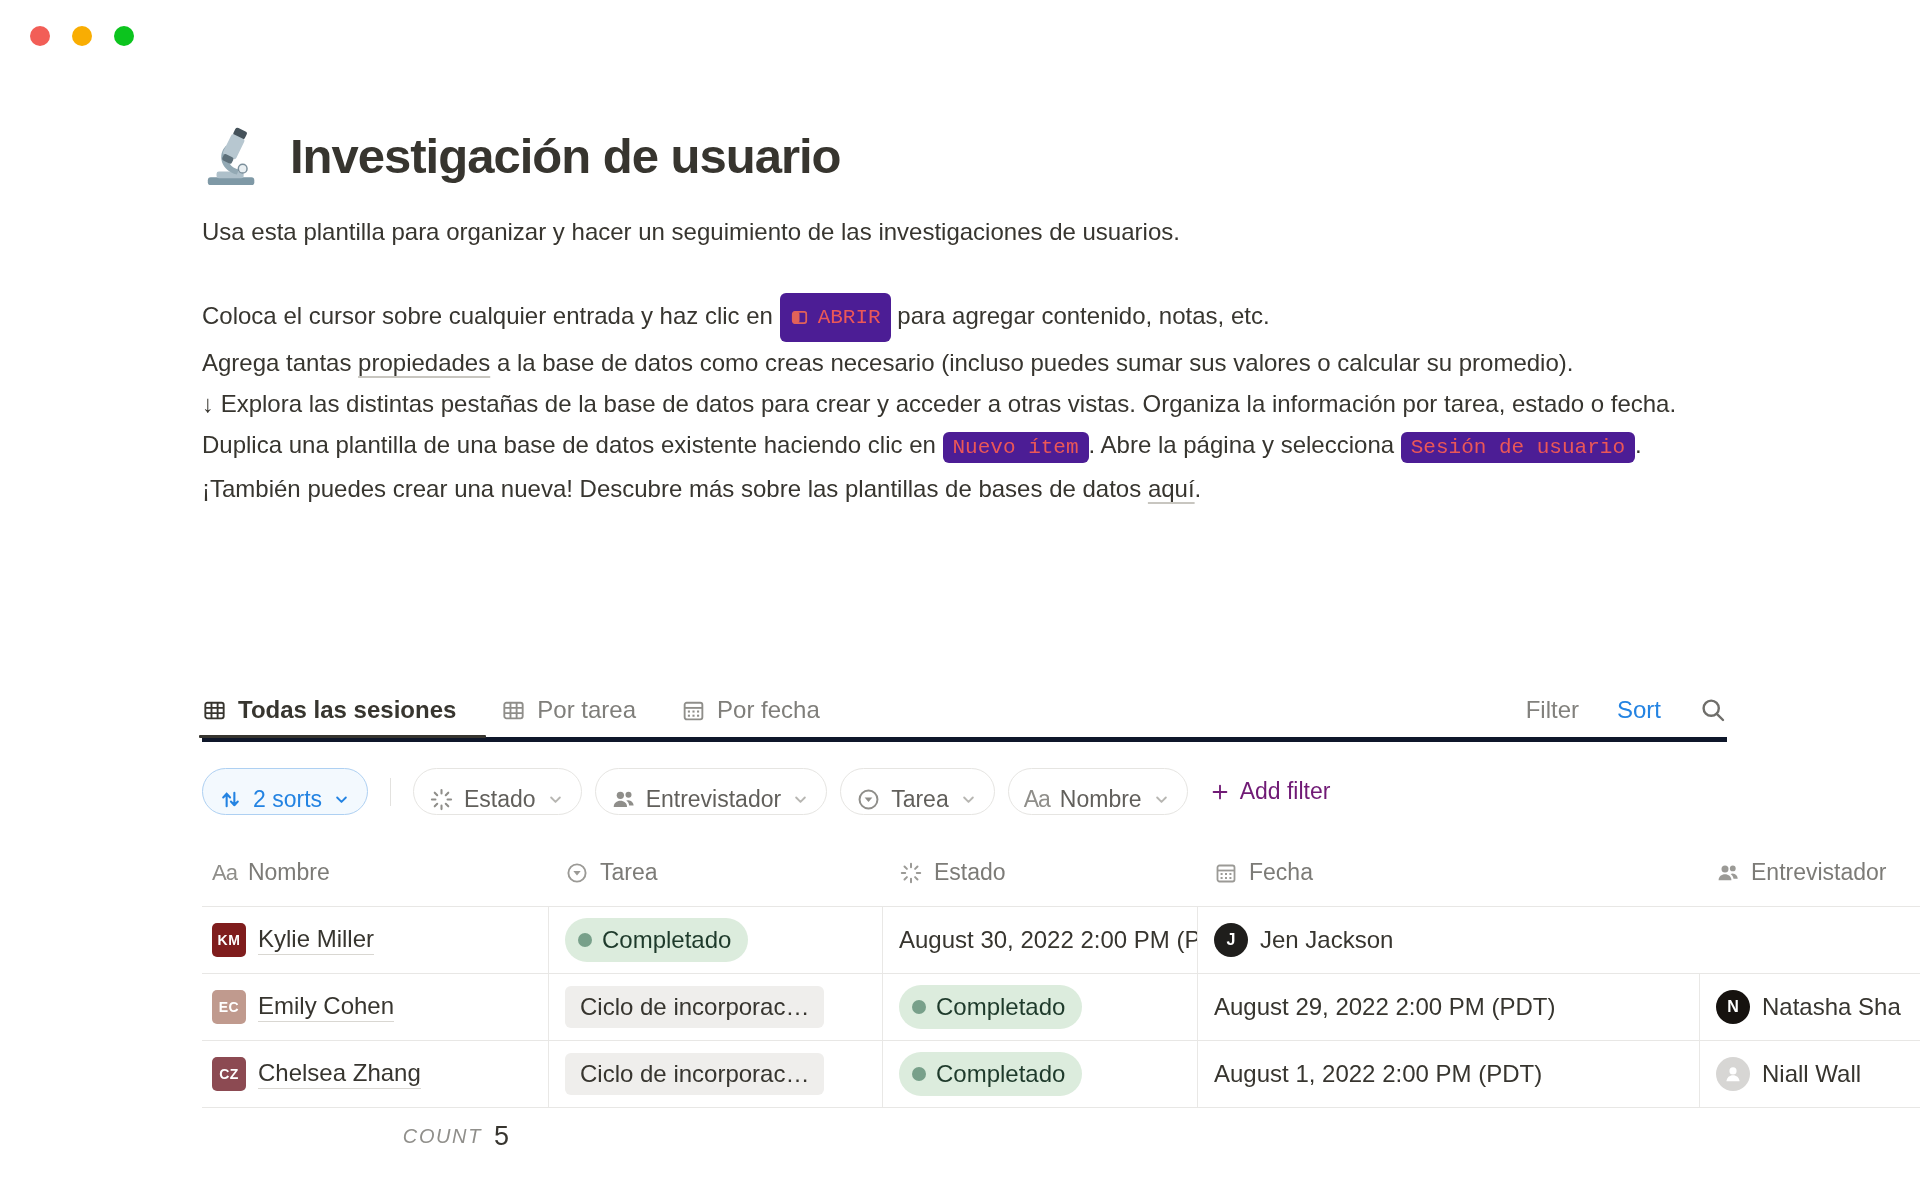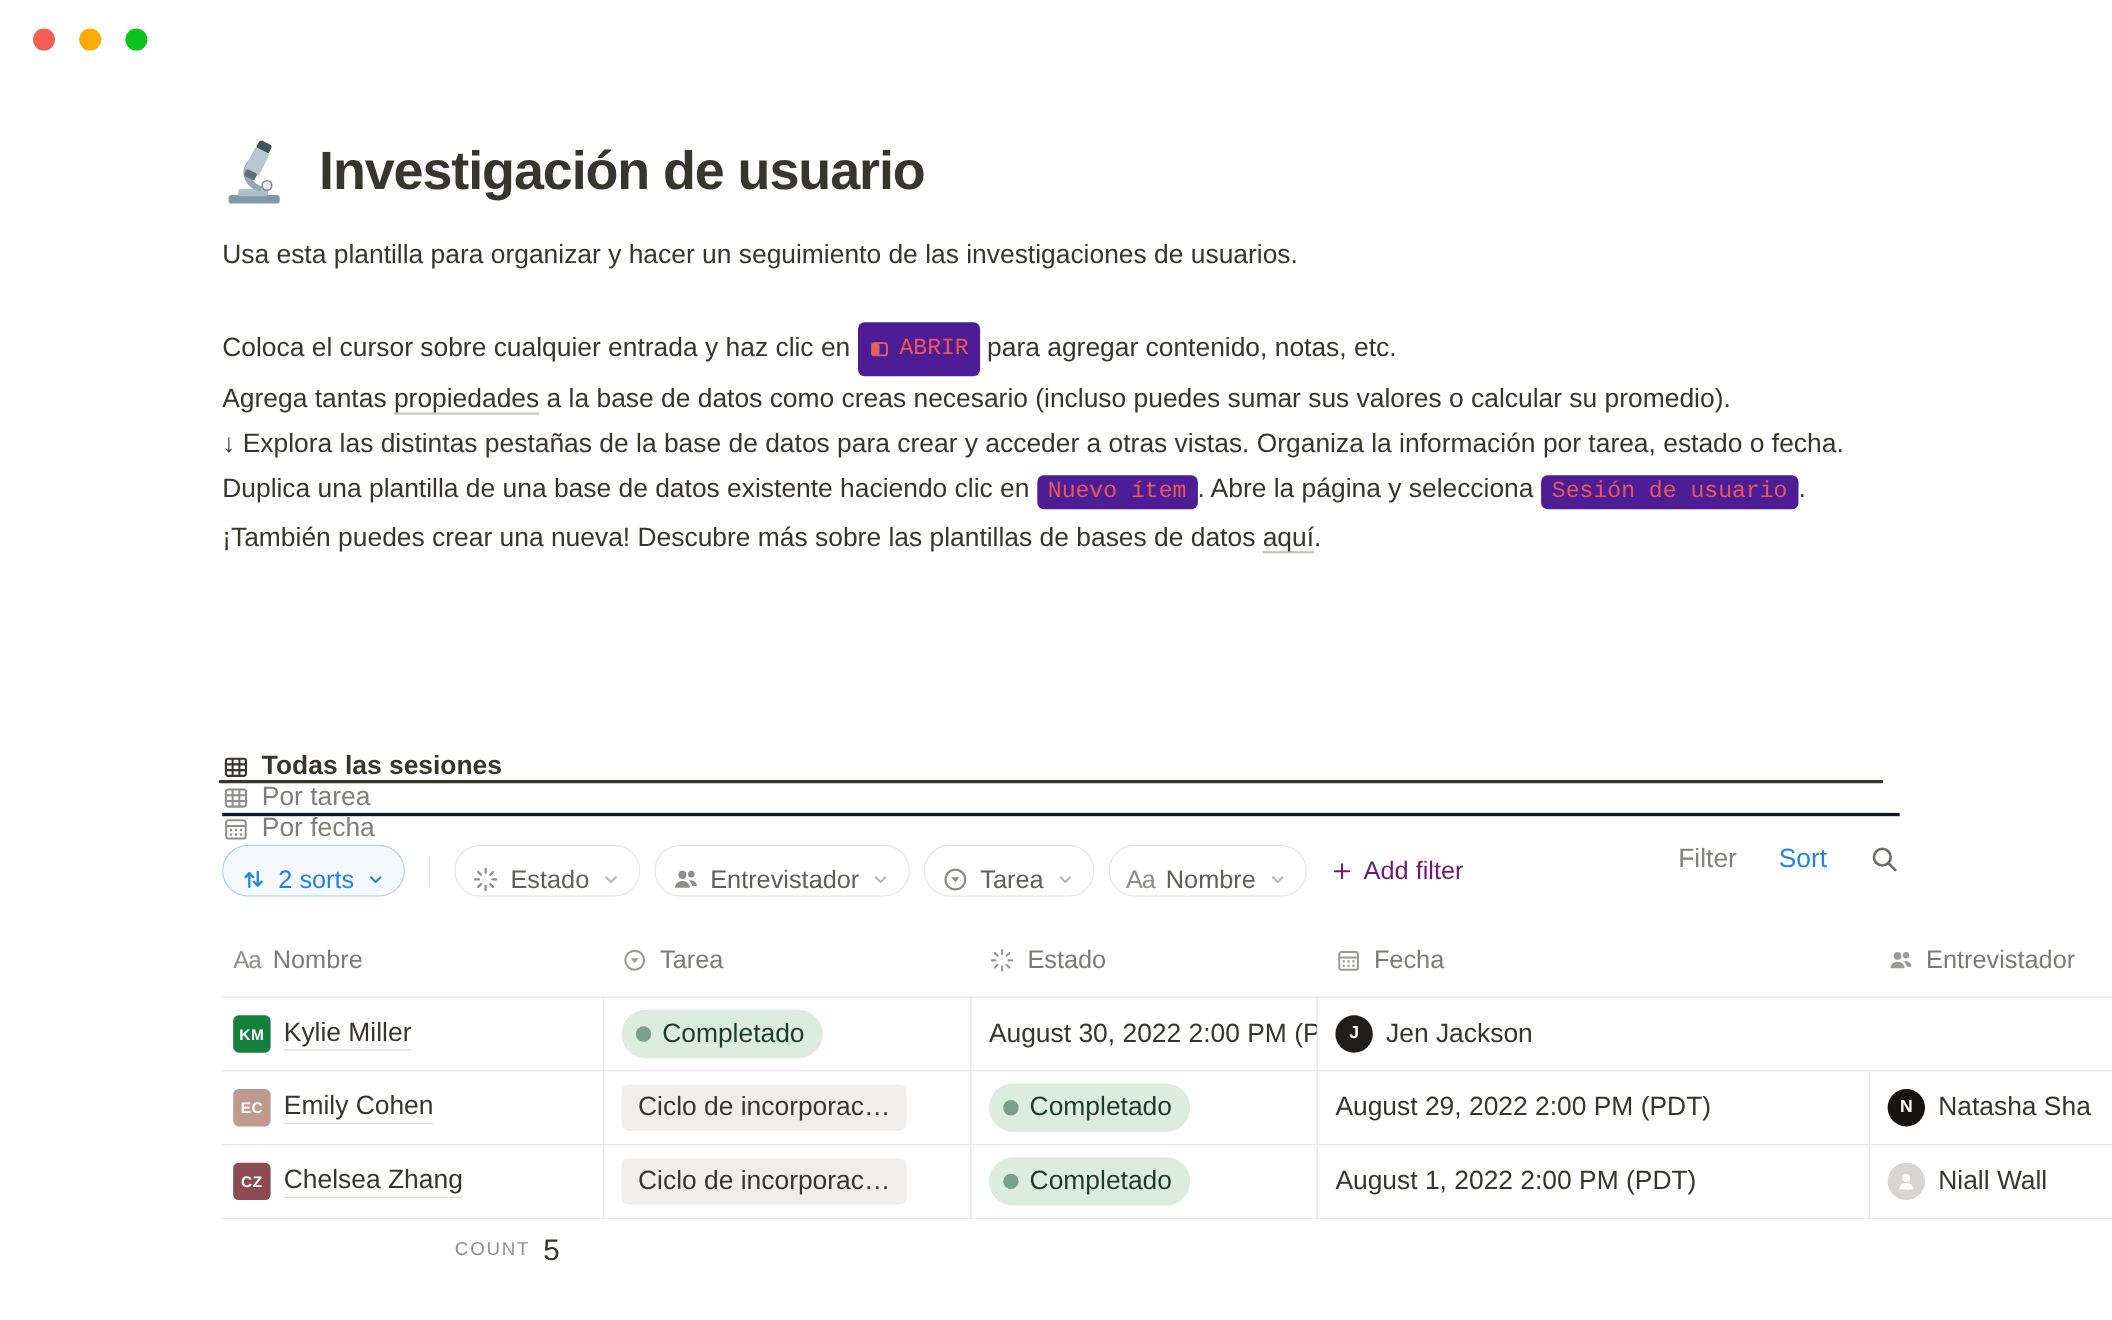--- a/index.html
+++ b/index.html
@@ -22,22 +22,22 @@
   .code-token { font-family:"Liberation Mono","DejaVu Sans Mono",monospace;
     font-size:21px; color:#eb5757; background:#4c1d95; border-radius:6px;
     padding:4px 10px; white-space:nowrap; }
   .code-token.with-icon { display:inline-flex; align-items:center; gap:9px; vertical-align:-3px; }
   .code-token svg { width:19px; height:19px; }
   .ilink { color:inherit; text-decoration:underline; text-decoration-color:#c8c6c0;
     text-underline-offset:5px; text-decoration-thickness:1.5px; cursor:pointer; }
 
   
   .collection { position:absolute; left:202px; top:683px; width:1718px; }
-  .tabs-row { display:flex; height:59px; width:1525px;
-    border-bottom:3px solid #0f172a; position:relative;flex-direction:column; }
+  .tabs-row { display:flex; align-items:center; height:59px; width:1525px;
+    border-bottom:5px solid #0f172a; position:relative; }
   .tab { display:flex; align-items:center; gap:11px; font-size:24px; color:#7f7e7a;
     margin-right:45px; height:100%; position:relative; cursor:pointer; white-space:nowrap; }
   .tab svg { width:25px; height:25px; color:#8f8e8a; }
   .tab.active { color:#37352f; font-weight:700; }
   .tab.active svg { color:#37352f; }
   .tab.active::after { content:""; position:absolute; left:-3px; right:-30px; bottom:-1px;
     height:3px; background:#37352f; border-radius:1px; }
   .view-controls { margin-left:auto; display:flex; align-items:center; gap:38px; font-size:24px; }
   .filter-label { color:#82817d; cursor:pointer; }
   .sort-label { color:#2383e2; cursor:pointer; }
@@ -86,21 +86,21 @@
   .person-avatar { width:34px; height:34px; border-radius:50%; flex:none; margin-right:12px;
     display:flex; align-items:center; justify-content:center;
     color:#fff; font-size:16px; font-weight:700; }
   .person-avatar svg { width:22px; height:22px; }
   .person-name { font-size:24px; white-space:nowrap; }
 
   
   .calc-row { height:56px; align-items:center; }
   .calc-cell { display:flex; align-items:center; justify-content:flex-end; gap:12px;
     padding-right:40px; cursor:pointer; }
-  .calc-label { font-size:17px; letter-spacing:1.6px; color:#908f8b; }
+  .calc-label { font-size:20px; letter-spacing:1.6px; color:#908f8b;font-style:italic; }
   .calc-value { font-size:27px; color:#37352f; }
 </style>
 </head>
 <body>
 
 <div class="traffic">
   <div class="dot red"></div>
   <div class="dot yellow"></div>
   <div class="dot green"></div>
 </div>
@@ -285,21 +285,21 @@
             <path d="M2.6 19.2c0-3.6 2.9-5.9 6.4-5.9s6.4 2.3 6.4 5.9z"></path>
             <circle cx="16.8" cy="7.4" r="2.9"></circle>
             <path d="M16.6 12.6c2.9.3 5.1 2.3 5.1 5.2h-4.2c-.3-2.1-1.3-3.8-2.9-4.8z"></path>
           </svg>
         <span>Entrevistador</span>
       </div>
     </div>
 
     <div class="grid5 trow">
       <div class="td first">
-        <span class="page-avatar" style="background: #15803d; text-align: center;">KM</span>
+        <span class="page-avatar" style="background: #7f1d1d; text-align: center;">KM</span>
         <span class="row-name">Kylie Miller</span>
       </div>
       <div class="td">
         <span class="status-pill">
           <span class="status-dot"></span>
           <span>Completado</span>
         </span>
       </div>
       <div class="td">
         <span class="date-text">August 30, 2022 2:00 PM (PDT)</span>

